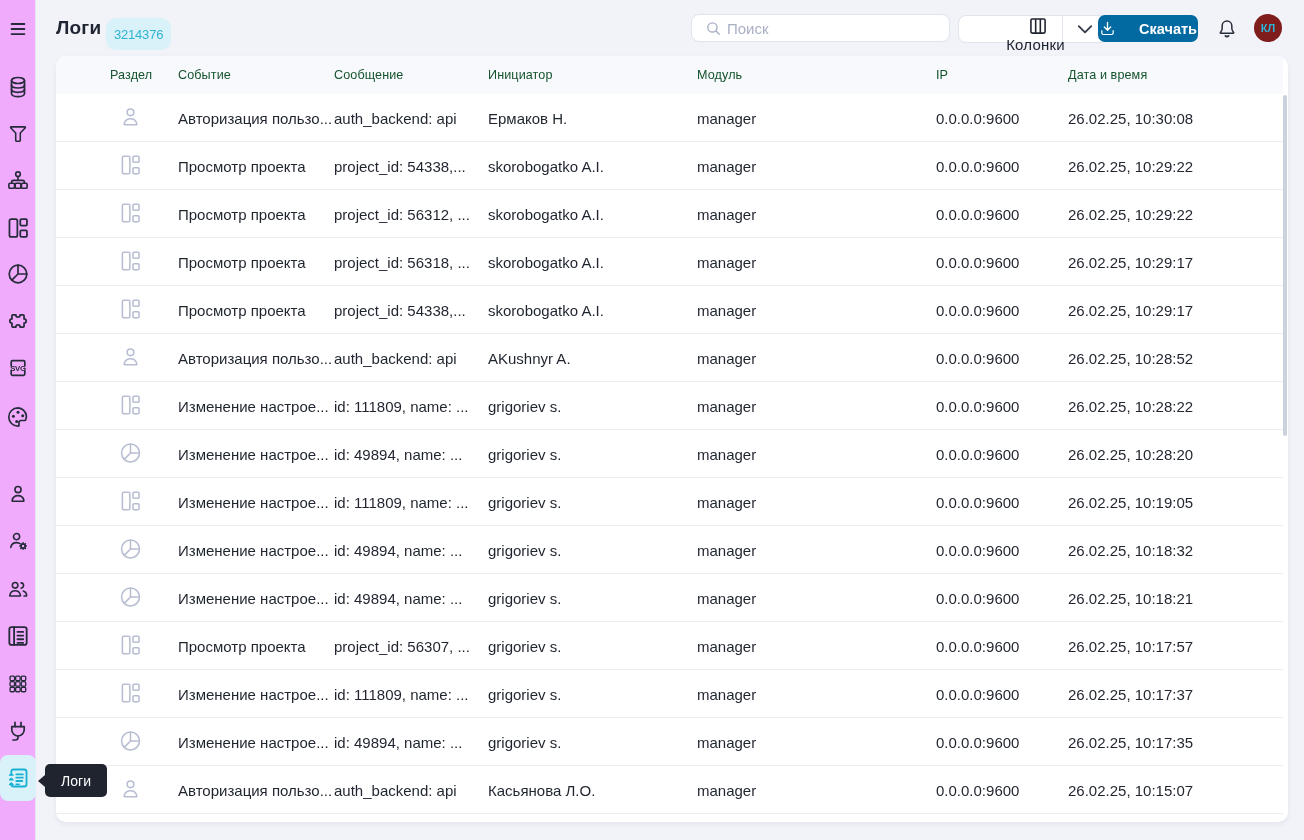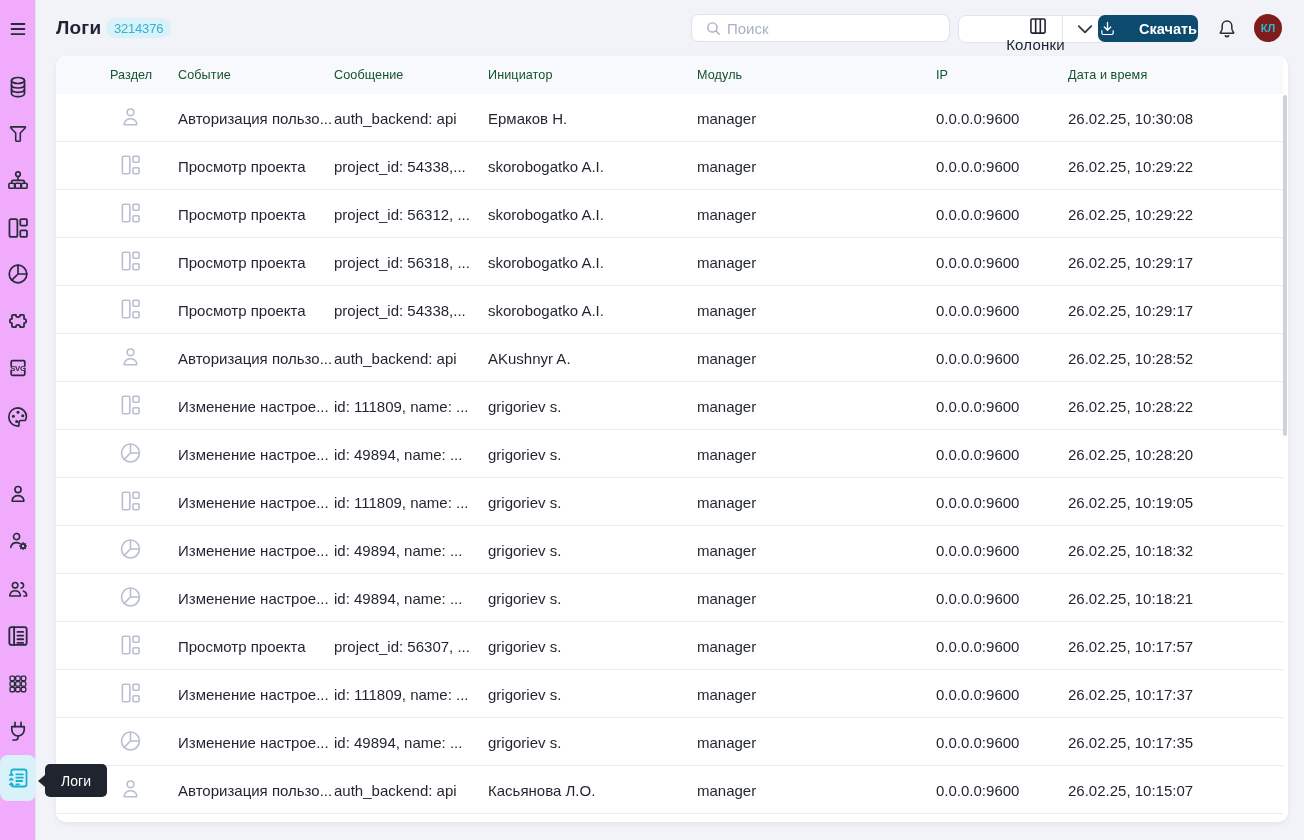--- a/index.html
+++ b/index.html
@@ -2,29 +2,29 @@
 <html><head><meta charset="utf-8"><style>
 * { margin:0; padding:0; box-sizing:border-box; }
 html,body { width:1304px; height:840px; overflow:hidden; }
 body { background:#f2f3f8; font-family:"Liberation Sans", sans-serif; position:relative; }
 #sidebar { position:absolute; left:0; top:0; width:36px; height:840px; background:#f0abfc; border-right:1px solid #e3e6ef; }
 .sic { position:absolute; left:50%; transform:translate(-50%,-50%); display:flex; }
 #active-bg { position:absolute; left:0; top:755px; width:36px; height:46px; background:#d9f2f9; border-radius:8px; }
 #tooltip { position:absolute; left:45px; top:764px; width:62px; height:33px; background:#20242f; border-radius:5px; color:#fff; font-size:14px; display:flex; align-items:center; justify-content:center; z-index:10;}
 #tooltip:before { content:""; position:absolute; left:-7px; top:50%; transform:translateY(-50%); border:6px solid transparent; border-right:7px solid #20242f; border-left:none; }
 #title { position:absolute; left:56px; top:17px; font-size:19px; font-weight:bold; color:#1e2431; letter-spacing:0.2px; }
-#badge { position:absolute; left:106px; top:18px; height:20px; padding:0 8px; background:#d9f1f8; border-radius:10px; color:#30b3d2; font-size:13px; letter-spacing:-0.2px; display:flex; align-items:center; }
+#badge { position:absolute; left:106px; top:18px; height:32px; padding:0 8px; background:#d9f1f8; border-radius:10px; color:#30b3d2; font-size:13px; letter-spacing:-0.2px; display:flex; align-items:center; }
 #search { position:absolute; left:691px; top:14px; width:259px; height:28px; background:#fff; border:1px solid #dfe3ed; border-radius:8px; display:flex; align-items:center; padding-left:13px; }
 #search .ph { color:#a9b0c4; font-size:15px; margin-left:5px; }
 #colbtn { position:absolute; left:958px; top:15px; width:151px; height:28px; background:#fff; border:1px solid #e0e4ee; border-radius:8px; display:flex; align-items:center;flex-direction:column; }
 #colbtn .div { position:absolute; left:103px; top:0; bottom:0; width:1px; background:#e0e4ee; }
 #colbtn .txt { font-size:15px; color:#1c2130; margin-left:4px; letter-spacing:0.2px; }
 #colbtn .ic { margin-left:8px; display:flex; }
 #colbtn .chev { position:absolute; left:103px; right:0; top:0; bottom:0; display:flex; align-items:center; justify-content:center; }
-#dlbtn { position:absolute; left:1098px; top:15px; width:100px; height:27px; background:#0c4a6e; border-radius:7px; display:flex; align-items:center; justify-content:center; gap:23px; color:#fff; font-size:14.5px; font-weight:bold; }
+#dlbtn { position:absolute; left:1098px; top:15px; width:100px; height:27px; background:#0369a1; border-radius:7px; display:flex; align-items:center; justify-content:center; gap:23px; color:#fff; font-size:14.5px; font-weight:bold; }
 #bell { position:absolute; left:1217px; top:18px; display:flex; }
 #avatar { position:absolute; left:1254px; top:14px; width:28px; height:28px; border-radius:50%; background:#7f1d1d; color:#29b6d8; font-size:11px; font-weight:bold; display:flex; align-items:center; justify-content:center; }
 #table { position:absolute; left:56px; top:56px; width:1232px; height:766px; background:#fff; border-radius:10px; overflow:hidden; box-shadow:0 2px 5px rgba(30,40,80,0.07); }
 #thead { position:relative; height:38px; }
 #thead:before { content:""; position:absolute; left:0; top:0; width:1227px; height:38px; background:#f8f9fc; border-bottom:1px solid #e7eaf2; }
 #thead span { position:absolute; top:50%; transform:translateY(-50%); font-size:12.6px; color:#14532d; letter-spacing:0.1px; }
 .row { position:relative; height:48px; background:#fff; }
 .row:after { content:""; position:absolute; left:0; bottom:0; width:1227px; height:1px; background:#e9ecf3; }
 .row span { position:absolute; top:50%; transform:translateY(-50%); font-size:15px; color:#1f242e; white-space:nowrap; }
 .ri { position:absolute; left:62px; top:calc(50% - 1.5px); transform:translateY(-50%); }

